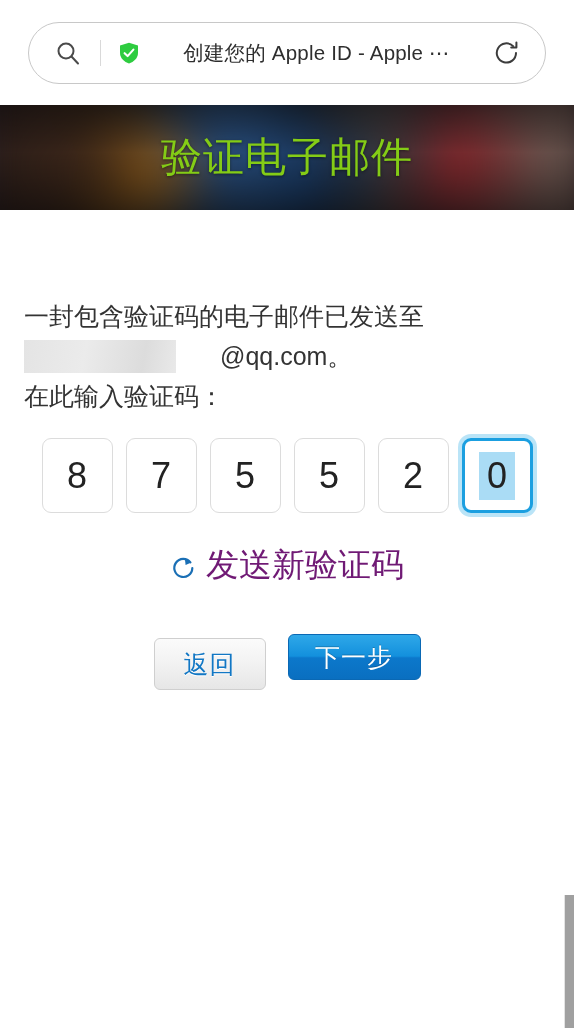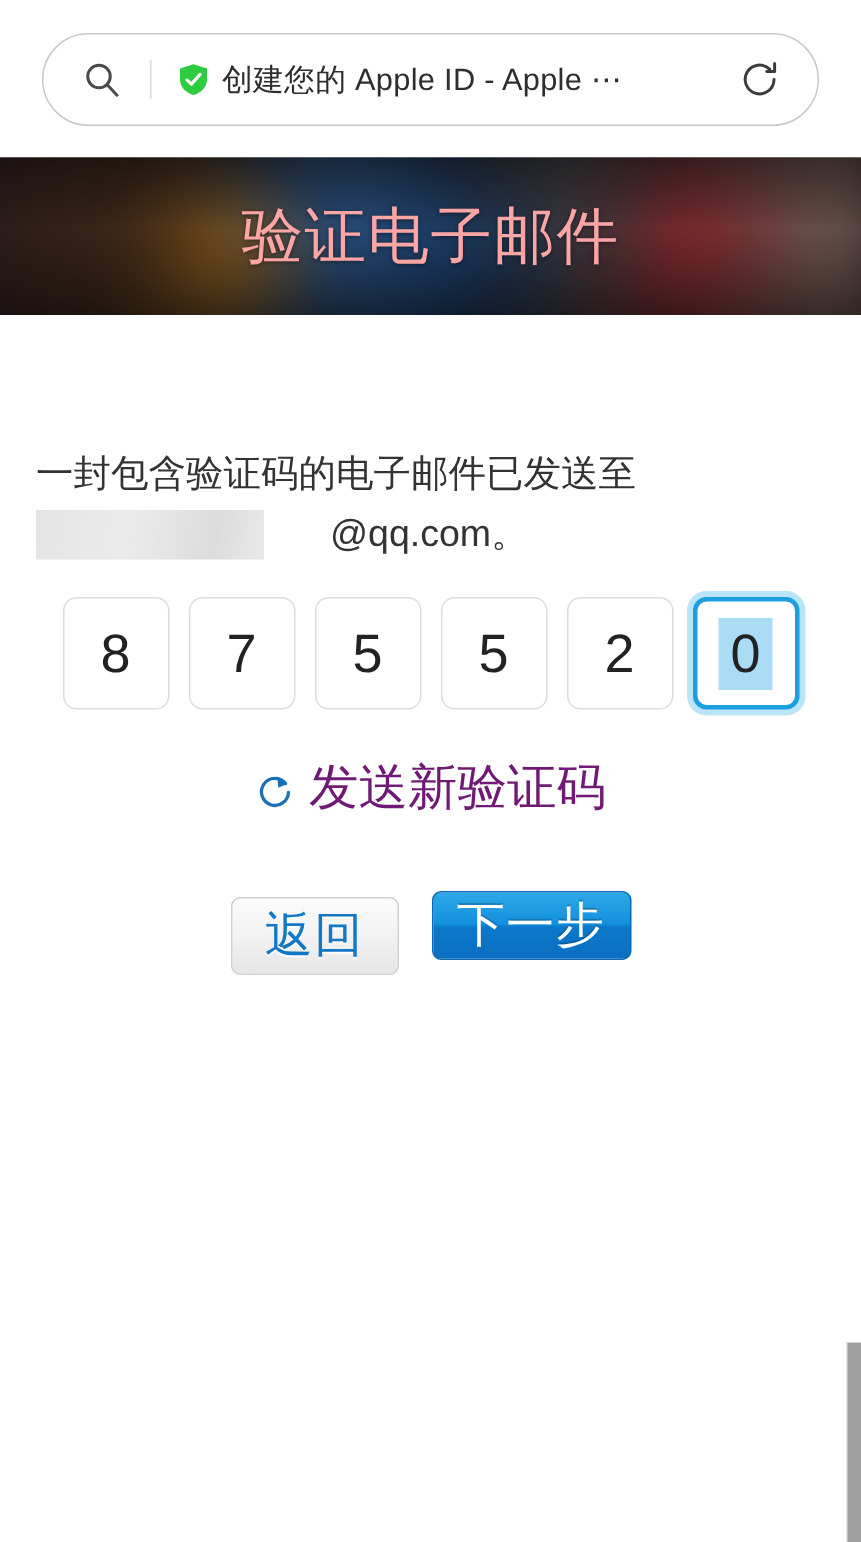--- a/index.html
+++ b/index.html
@@ -16,20 +16,21 @@
     -webkit-font-smoothing: antialiased;
   }
 
   
   .browser-chrome {
     position: absolute;
     left: 0; top: 0;
     width: 524px;
     height: 105px;
     background: #ffffff;
+    text-align: center;
   }
   .omnibox {
     position: absolute;
     left: 28px;
     top: 22px;
     width: 518px;
     height: 62px;
     box-sizing: border-box;
     border: 1px solid #c8c8c8;
     border-radius: 31px;
@@ -106,21 +107,21 @@
   }
   .hero-title {
     position: absolute;
     left: 0;
     top: 0;
     width: 574px;
     height: 105px;
     display: flex;
     align-items: center;
     justify-content: center;
-    color: #fca5a5;
+    color: #84cc16;
     font-size: 41px;
     letter-spacing: 1px;
     text-shadow: 0 1px 3px rgba(0,0,0,0.45);
   }
 
   
   .page {
     position: absolute;
     left: 0;
     top: 210px;
@@ -207,21 +208,21 @@
   .buttons {
     margin-top: 46px;
     display: flex;
     justify-content: center;
     align-items: flex-start;
     gap: 22px;
   }
   .btn {
     box-sizing: border-box;
     border-radius: 6px;
-    font-size: 32px;
+    font-size: 25px;
     display: flex;
     align-items: center;
     justify-content: center;
     cursor: pointer;
     letter-spacing: 1px;
   }
   .btn-back {
     width: 112px;
     height: 52px;
     margin-top: 4px;
@@ -300,20 +301,21 @@
 </div>
 
 <div class="page">
 
   <div class="intro">
     <div>一封包含验证码的电子邮件已发送至</div>
     <div class="intro-line2">
       <span class="redacted"></span>
       <span>@qq.com。</span>
     </div>
+    <div>在此输入验证码：</div>
   </div>
 
   <div class="code-row">
     <div class="code-box">
       <span class="digit">8</span>
     </div>
     <div class="code-box">
       <span class="digit">7</span>
     </div>
     <div class="code-box">

